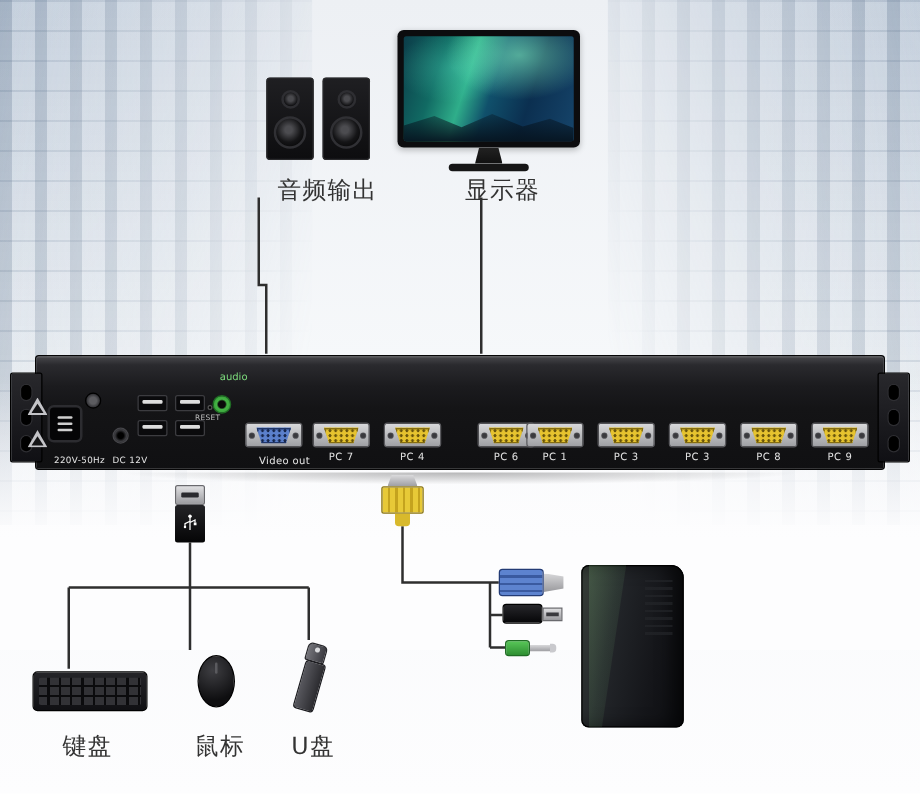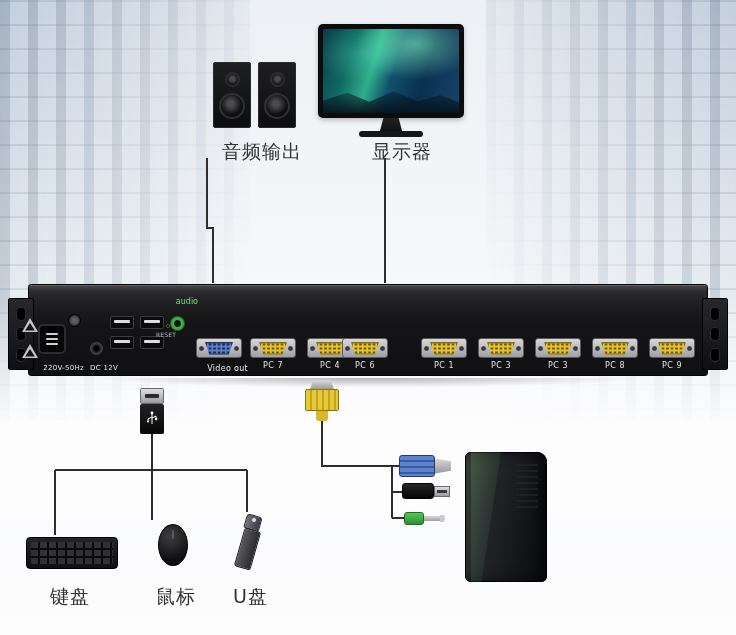--- a/index.html
+++ b/index.html
@@ -252,21 +252,21 @@
       <div class="port-label">PC 7</div>
     </div>
     <div class="pc-port" style="left:297px">
       <div class="vga">
           <span class="screw sl"></span>
           <span class="dsub"></span>
           <span class="screw sr"></span>
         </div>
       <div class="port-label">PC 4</div>
     </div>
-    <div class="pc-port" style="left:332px">
+    <div class="pc-port" style="left:372px">
       <div class="vga">
           <span class="screw sl"></span>
           <span class="dsub"></span>
           <span class="screw sr"></span>
         </div>
       <div class="port-label">PC 6</div>
     </div>
     <div class="pc-port" style="left:411px">
       <div class="vga">
           <span class="screw sl"></span>

